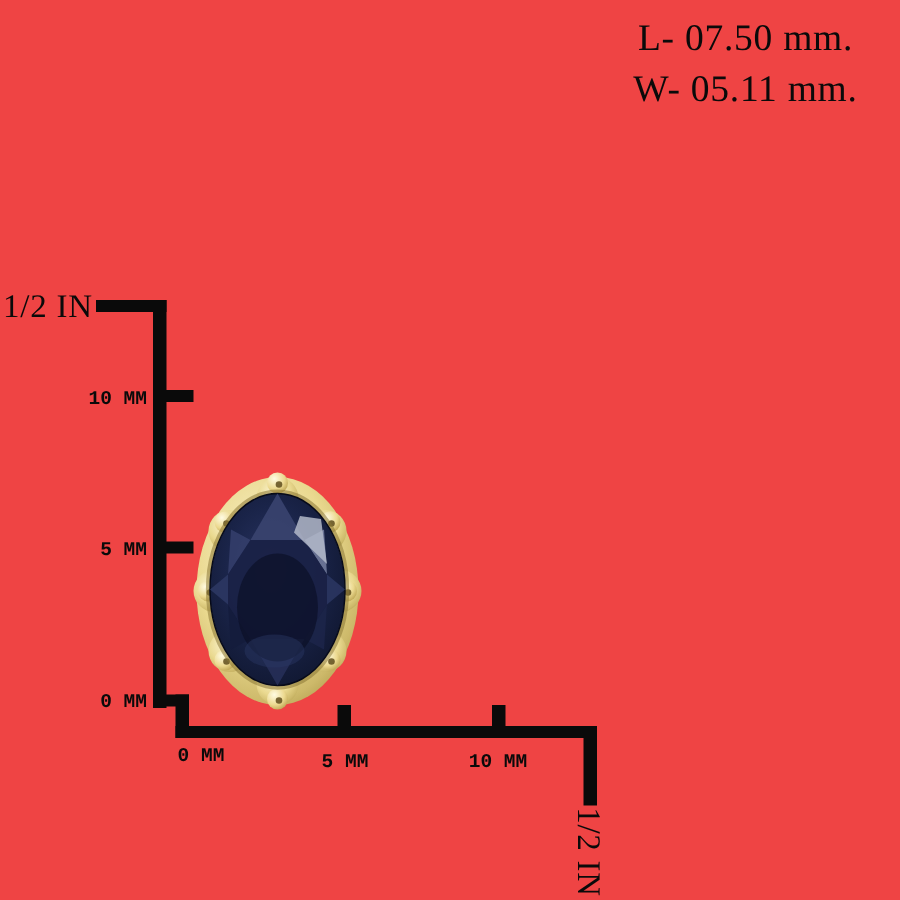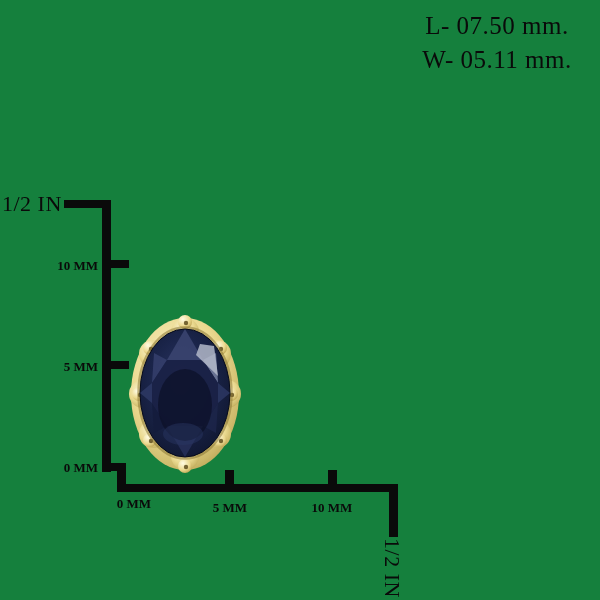--- a/index.html
+++ b/index.html
@@ -1,21 +1,21 @@
 <!DOCTYPE html>
 <html><head>
 <meta charset="utf-8">
 <style>
   html,body{margin:0;padding:0;background:#fff;}
   .canvas{
-    position:relative;width:600px;height:600px;background:#15803d;overflow:hidden;
+    position:relative;width:600px;height:600px;background:#ef4444;overflow:hidden;
     font-family:"Liberation Serif","DejaVu Serif",serif;color:#0a0a0a;
   }
   .seg{position:absolute;background:#0a0a0a;}
-  .lbl{position:absolute;font-weight:bold;font-size:13px;line-height:15px;white-space:nowrap;}
+  .lbl{position:absolute;font-weight:bold;font-size:13px;line-height:15px;white-space:nowrap;font-family:Liberation Mono, monospace;}
   .lbl.r{text-align:right;}
   .lbl.c{text-align:center;}
   .big{position:absolute;font-size:22px;line-height:24px;font-weight:normal;letter-spacing:.5px;white-space:nowrap;}
   .dims{
     position:absolute;left:382px;top:9px;width:230px;text-align:center;
     font-size:25px;line-height:34px;letter-spacing:.5px;
   }
   .rot{
     position:absolute;left:392px;top:568px;
     transform:translate(-50%,-50%) rotate(90deg);

